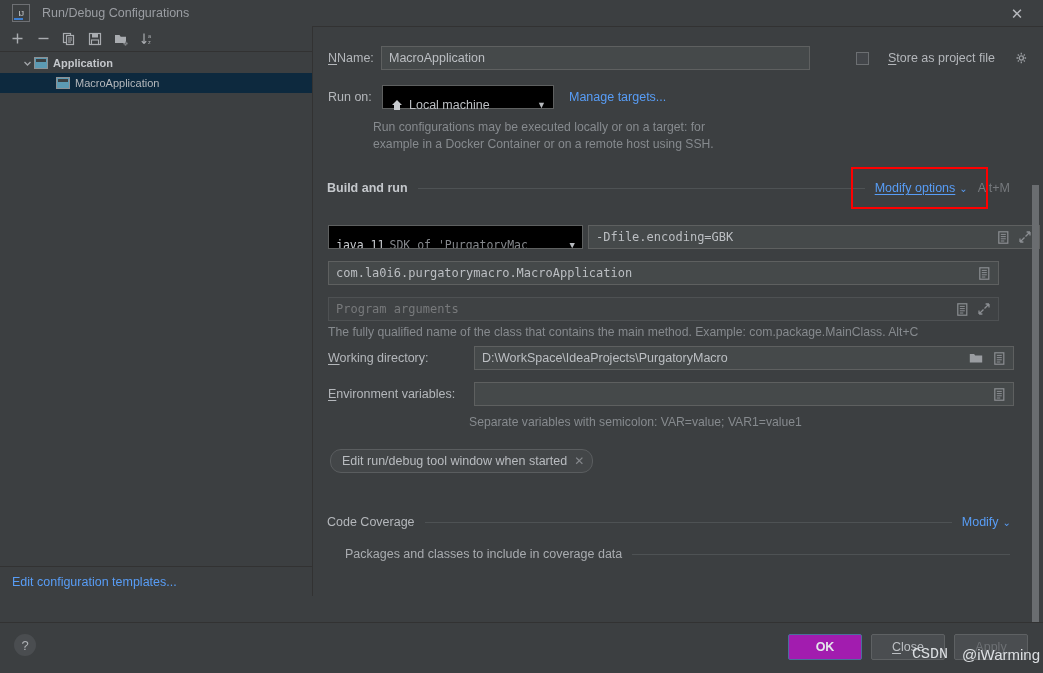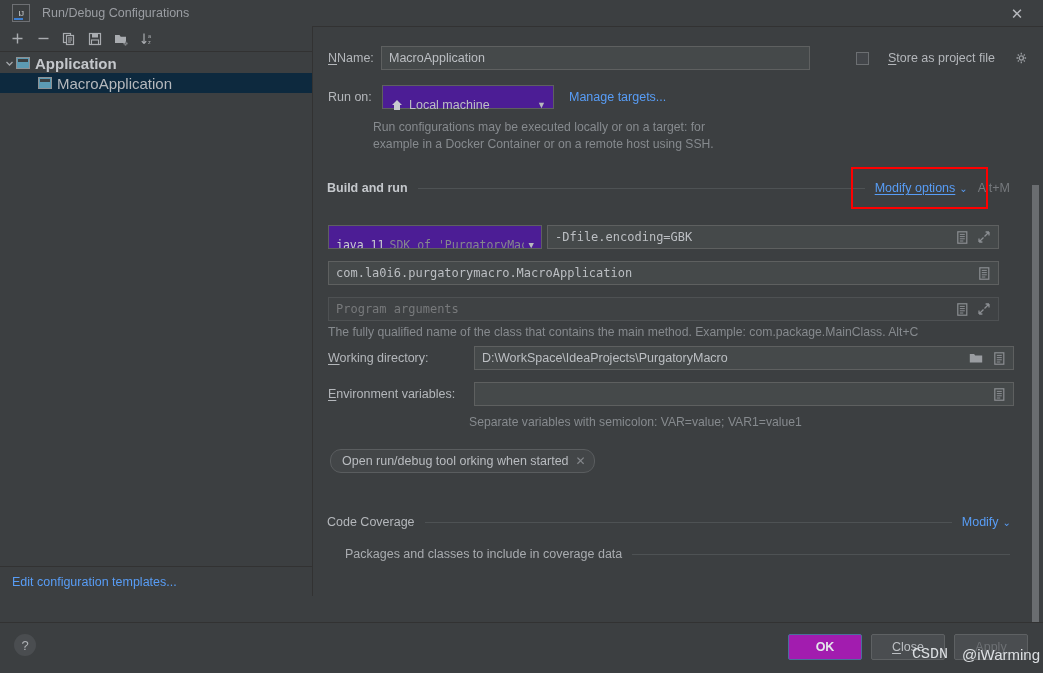--- a/index.html
+++ b/index.html
@@ -84,23 +84,23 @@
     display: flex; align-items: center; justify-content: center;
     color: #a9acb0;
   }
   .tb-btn svg { display: block; }
 
   .tree { padding-top: 1px; }
   .tree-row {
     height: 20px;
     display: flex;
     align-items: center;
-    font-size: 15px;
+    font-size: 11px;
     color: #b5b8bc;
-    padding-left: 2px;
+    padding-left: 20px;
     box-sizing: border-box;
   }
   .tree-row.group { font-weight: bold; color: #c4c7cb; }
   .tree-row.selected {
     background: #0d293e;
     color: #b5b8bc;
     font-weight: normal;
   }
   .chev {
     width: 14px; height: 14px;
@@ -165,21 +165,21 @@
     font-size: 12.5px;
     display: flex;
     align-items: center;
     padding: 0 7px;
   }
   .textfield.mono { font-family: "DejaVu Sans Mono", monospace; font-size: 12px; }
   .textfield.disabled { background: #3f4244; border-color: #4e5153; }
   .ph { color: #77797b; }
 
   .combo {
-    background: #4c1d95;
+    background: #000000;
     border: 1px solid #5e6060;
     height: 24px;
     box-sizing: border-box;
     display: flex;
     align-items: center;
     padding: 16px 4px 0 7px;
     color: #bcbfc3;
     font-size: 12.5px;
     gap: 5px;
   }
@@ -466,21 +466,21 @@
       <span class="section-title">Build and run</span>
       <span class="sep-line"></span>
       <span class="link" style="display:flex; align-items:center; gap:4px;">
         <span style="text-decoration:underline; text-underline-offset:2px;">Modify options</span>
         <span style="font-size:10px;">⌄</span>
       </span>
       <span class="shortcut">Alt+M</span>
     </div>
 
     <div class="row" style="position:absolute; left:14px; top:198px; gap:5px;">
-      <div class="combo mono" style="width:214px; font-family:'DejaVu Sans Mono', monospace; font-size:11.5px; overflow:hidden;">
+      <div class="combo mono" style="width:255px; font-family:'DejaVu Sans Mono', monospace; font-size:11.5px; overflow:hidden;">
         <span style="color:#c9ccd0; white-space:nowrap;">java 11</span>
         <span style="color:#85888c; white-space:nowrap; overflow:hidden;">SDK of 'PurgatoryMac</span>
         <span class="arrow">▼</span>
       </div>
       <div class="textfield mono" style="width:452px; justify-content:space-between;">
         <span>-Dfile.encoding=GBK</span>
         <span style="display:flex; gap:8px; align-items:center;">
           <span class="fieldicon">
             <svg width="11" height="13" viewBox="0 0 11 13">
                 <rect x="0.8" y="0.8" width="9" height="11.4" fill="none" stroke="#8b8e92" stroke-width="1.2"></rect>
@@ -555,21 +555,21 @@
               <path d="M2.8 3.4h5M2.8 5.6h5M2.8 7.8h5M2.8 10h3.5" stroke="#8b8e92" stroke-width="1"></path>
             </svg>
         </span>
       </div>
     </div>
 
     <div class="hint" style="position:absolute; left:155px; top:387px;">Separate variables with semicolon: VAR=value; VAR1=value1</div>
 
     <div style="position:absolute; left:16px; top:422px;">
       <span class="chip">
-        <span>Open run/debug tool orking when started</span>
+        <span>Edit run/debug tool window when started</span>
         <span class="x">✕</span>
       </span>
     </div>
 
     <div class="section-head" style="position:absolute; left:13px; top:488px; width:684px;">
       <span class="lbl" style="font-size:12.5px;">Code Coverage</span>
       <span class="sep-line"></span>
       <span class="link" style="display:flex; align-items:center; gap:4px;">
         <span>Modify</span>
         <span style="font-size:10px;">⌄</span>

